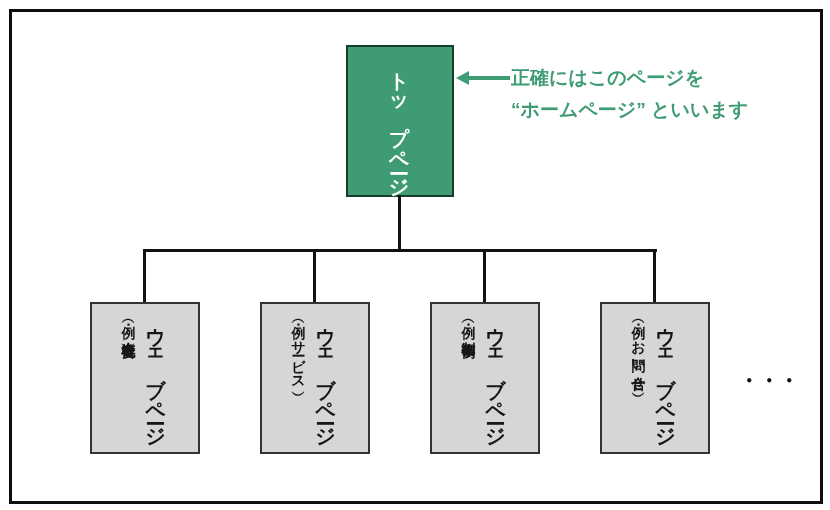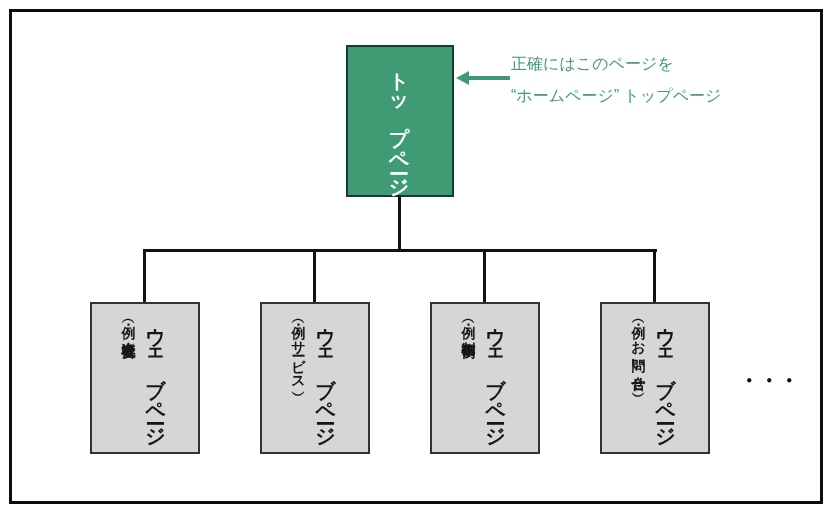--- a/index.html
+++ b/index.html
@@ -56,22 +56,22 @@
     position:absolute;left:456px;top:71px;width:0;height:0;
     border-top:7px solid transparent;
     border-bottom:7px solid transparent;
     border-right:13px solid #3E9B73;
   }
   .arrow-shaft{
     position:absolute;left:466px;top:76px;width:44px;height:4px;
     background:#3E9B73;
   }
   .annotation-text{
-    position:absolute;left:511px;top:48px;
-    color:#3E9B73;font-size:16px;font-weight:400;line-height:32px;
+    position:absolute;left:511px;top:62px;
+    color:#3E9B73;font-size:19px;font-weight:700;line-height:32px;
     white-space:nowrap;
   }
   
   .dots{
     position:absolute;left:738px;top:366px;
     color:#111111;font-size:22px;font-weight:700;letter-spacing:-2px;
     white-space:nowrap;
   }
 </style>
 </head>
@@ -82,21 +82,21 @@
   <div class="frame"></div>
 
   <div class="root-box">
     <div class="vtext">トップページ</div>
   </div>
 
   <div class="arrow-head"></div>
   <div class="arrow-shaft"></div>
   <div class="annotation-text">
     <div>正確にはこのページを</div>
-    <div>“ホームページ” トップページ</div>
+    <div>“ホームページ” といいます</div>
   </div>
 
   <div class="line stem"></div>
   <div class="line hline"></div>
   <div class="line drop drop1"></div>
   <div class="line drop drop2"></div>
   <div class="line drop drop3"></div>
   <div class="line drop drop4"></div>
 
   <div class="child-box c1">

